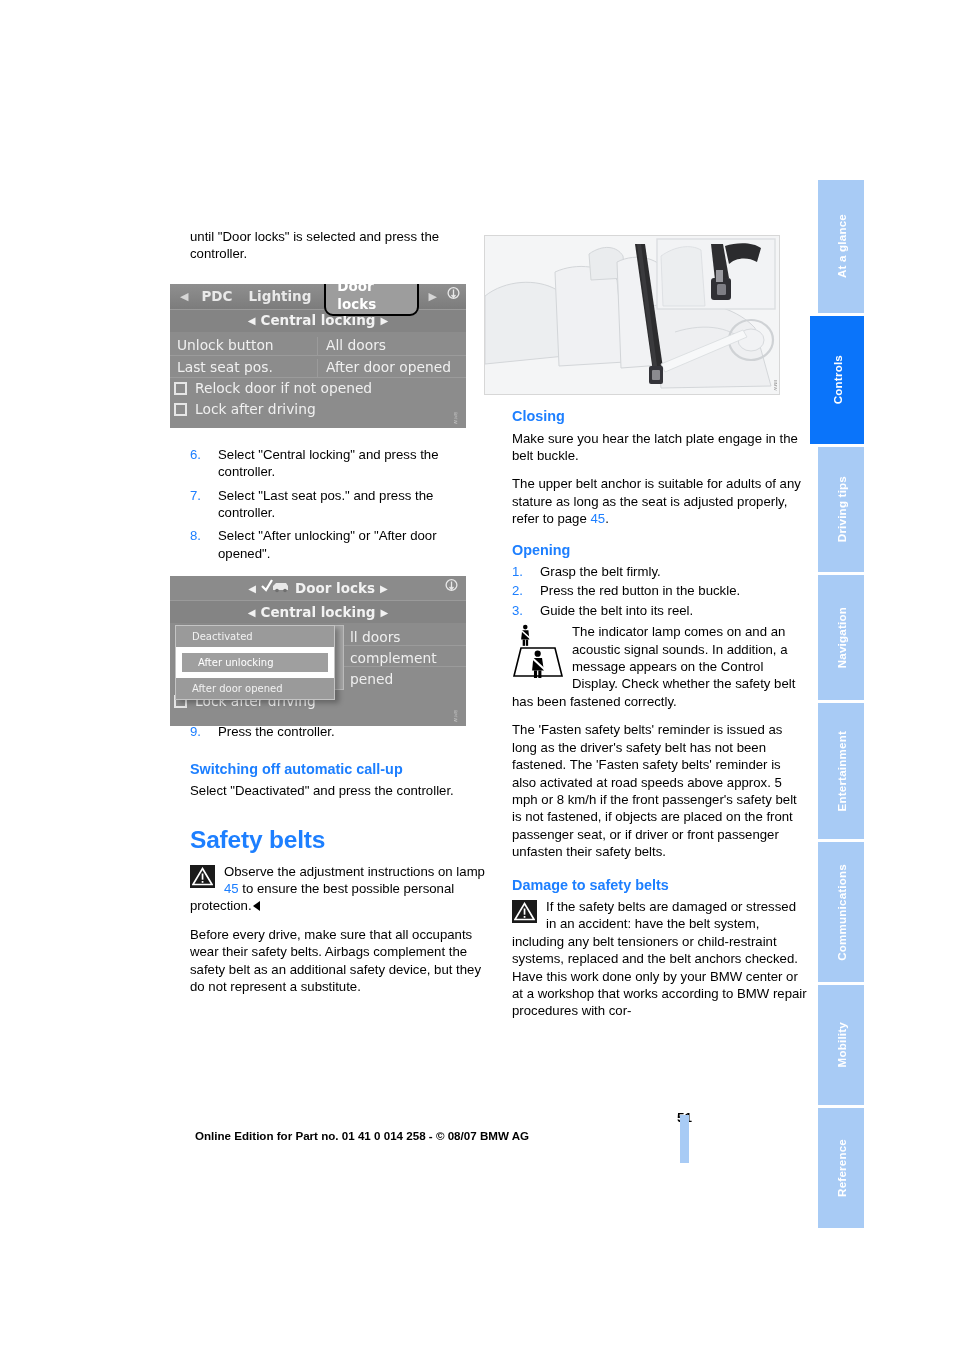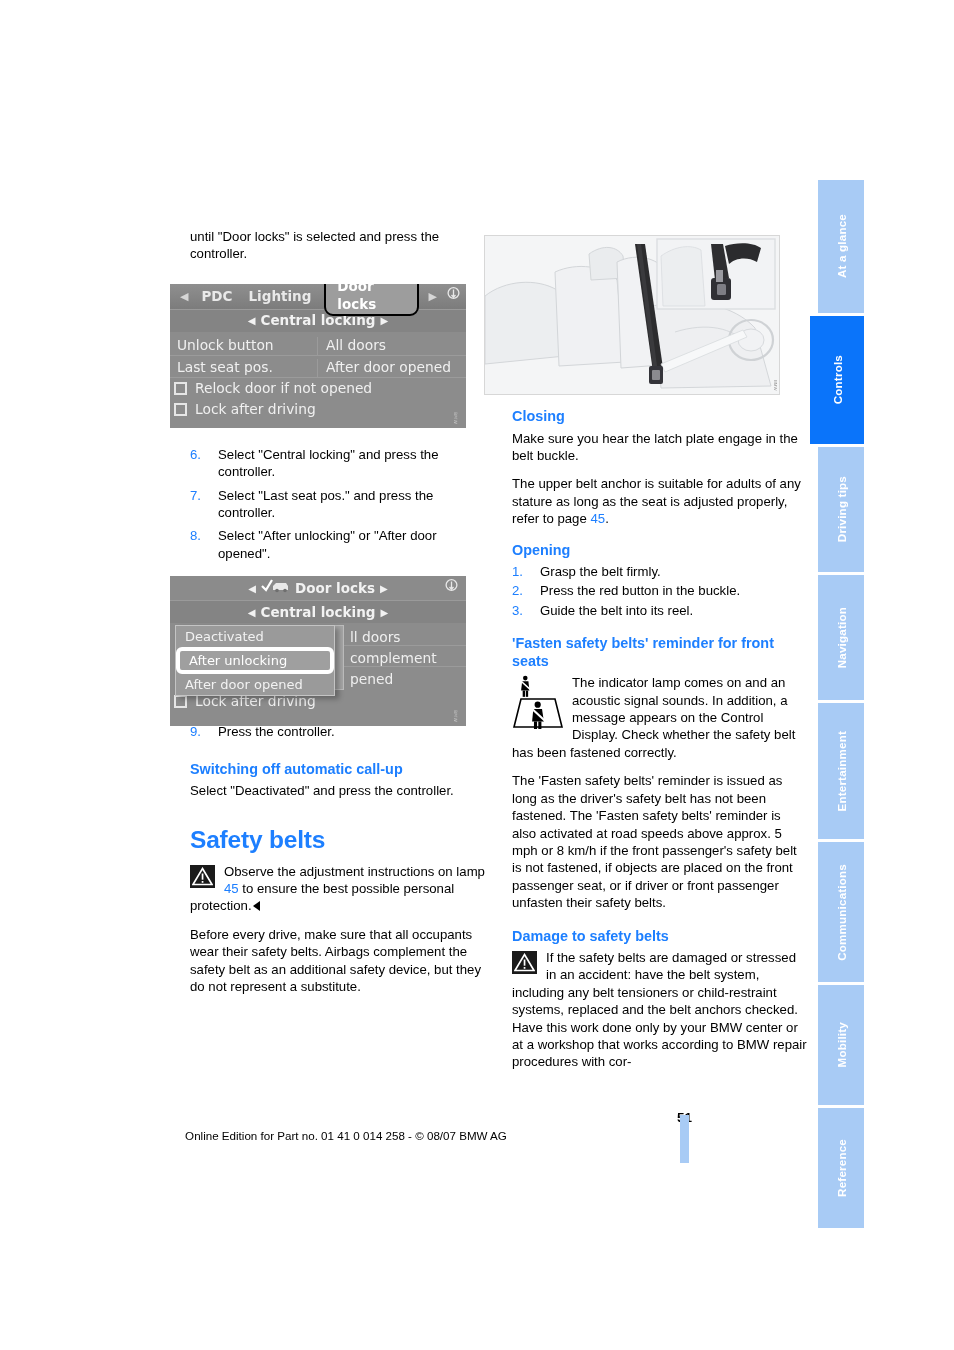--- a/index.html
+++ b/index.html
@@ -199,28 +199,27 @@
     width: 158px;
     background: #9a9a9a;
     border: 1px solid #c4c4c4;
     box-shadow: 4px 3px 5px rgba(0,0,0,0.28);
     z-index: 5;
   }
   .dropdown .opt {
     height: 21px;
     display: flex;
     align-items: center;
-    padding-left: 9px;
-    font-size: 13px;
+    padding-left: 16px;
+    font-size: 10px;
     color: #f2f2f2;
-    border-radius: 6px;
   }
   .dropdown .opt.active {
     background: #9f9f9f;
-    border: 4px solid #ffffff;
+    border: 6px solid #ffffff;
     color: #ffffff;
     height: 19px;
   }
   .dd-scroll {
     position: absolute;
     left: 163px;
     top: 2px;
     width: 9px;
     height: 63px;
     background: #a5a5a5;
@@ -284,25 +283,25 @@
   #pagenum {
     position: absolute;
     left: 0; top: 1110px;
     width: 692px;
     text-align: right;
     font-size: 13.5px;
     font-weight: bold;
   }
   #footer {
     position: absolute;
-    left: 0; top: 1129px;
+    left: 16px; top: 1129px;
     width: 692px;
     text-align: center;
     font-size: 11.6px;
-    font-weight: normal;
+    font-weight: bold;
   }
   #foot-bar {
     position: absolute;
     left: 680px;
     top: 1115px;
     width: 9px;
     height: 48px;
     background: #a8cbf5;
   }
 </style>
@@ -496,21 +495,20 @@
       <li>
         <span class="num">2.</span>
         <span>Press the red button in the buckle.</span>
       </li>
       <li>
         <span class="num">3.</span>
         <span>Guide the belt into its reel.</span>
       </li>
     </ol>
 
-    <h2 class="sub-title" style="margin-top:16px;">'Fasten safety belts' reminder for front seats</h2>
 
     <div class="warn-block clearfix">
       <span class="belt-icon">
         <svg width="52" height="54" viewBox="0 0 52 54">
 
           <g transform="translate(6,0) scale(0.52)">
             <circle cx="14" cy="6" r="4.4" fill="#000"></circle>
             <path d="M8 12 L20 12 L22 30 L6 30 Z" fill="#000"></path>
             <path d="M5 11 L25 29" stroke="#fff" stroke-width="3"></path>
             <rect x="9" y="30" width="4.5" height="12" fill="#000"></rect>

